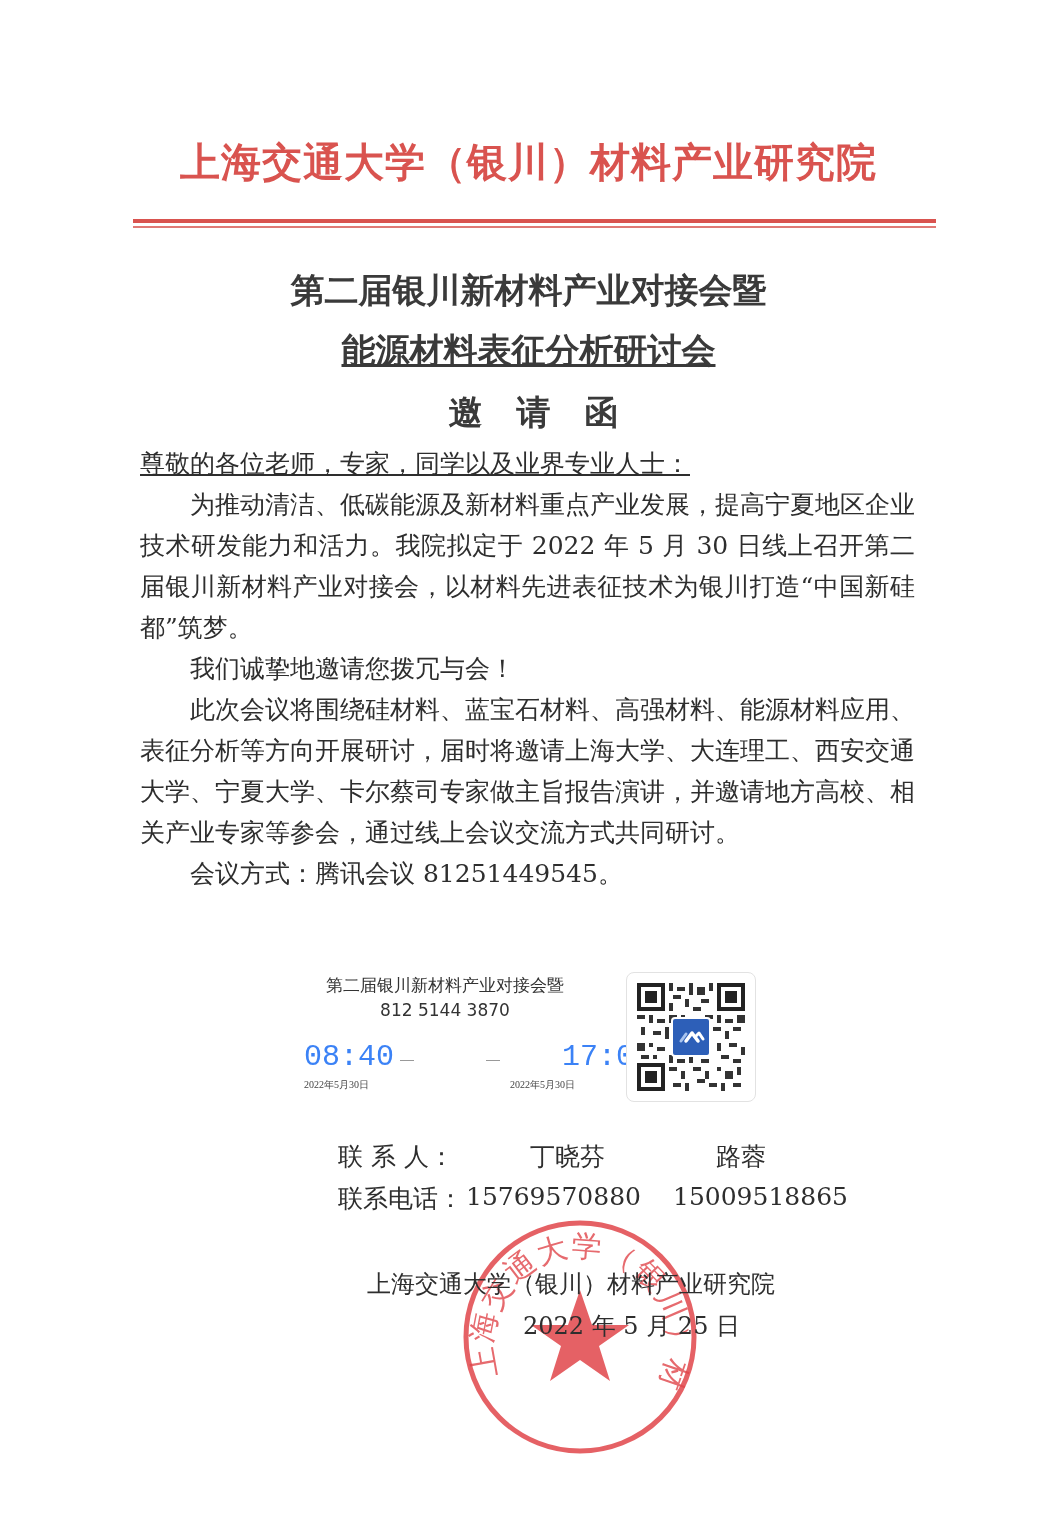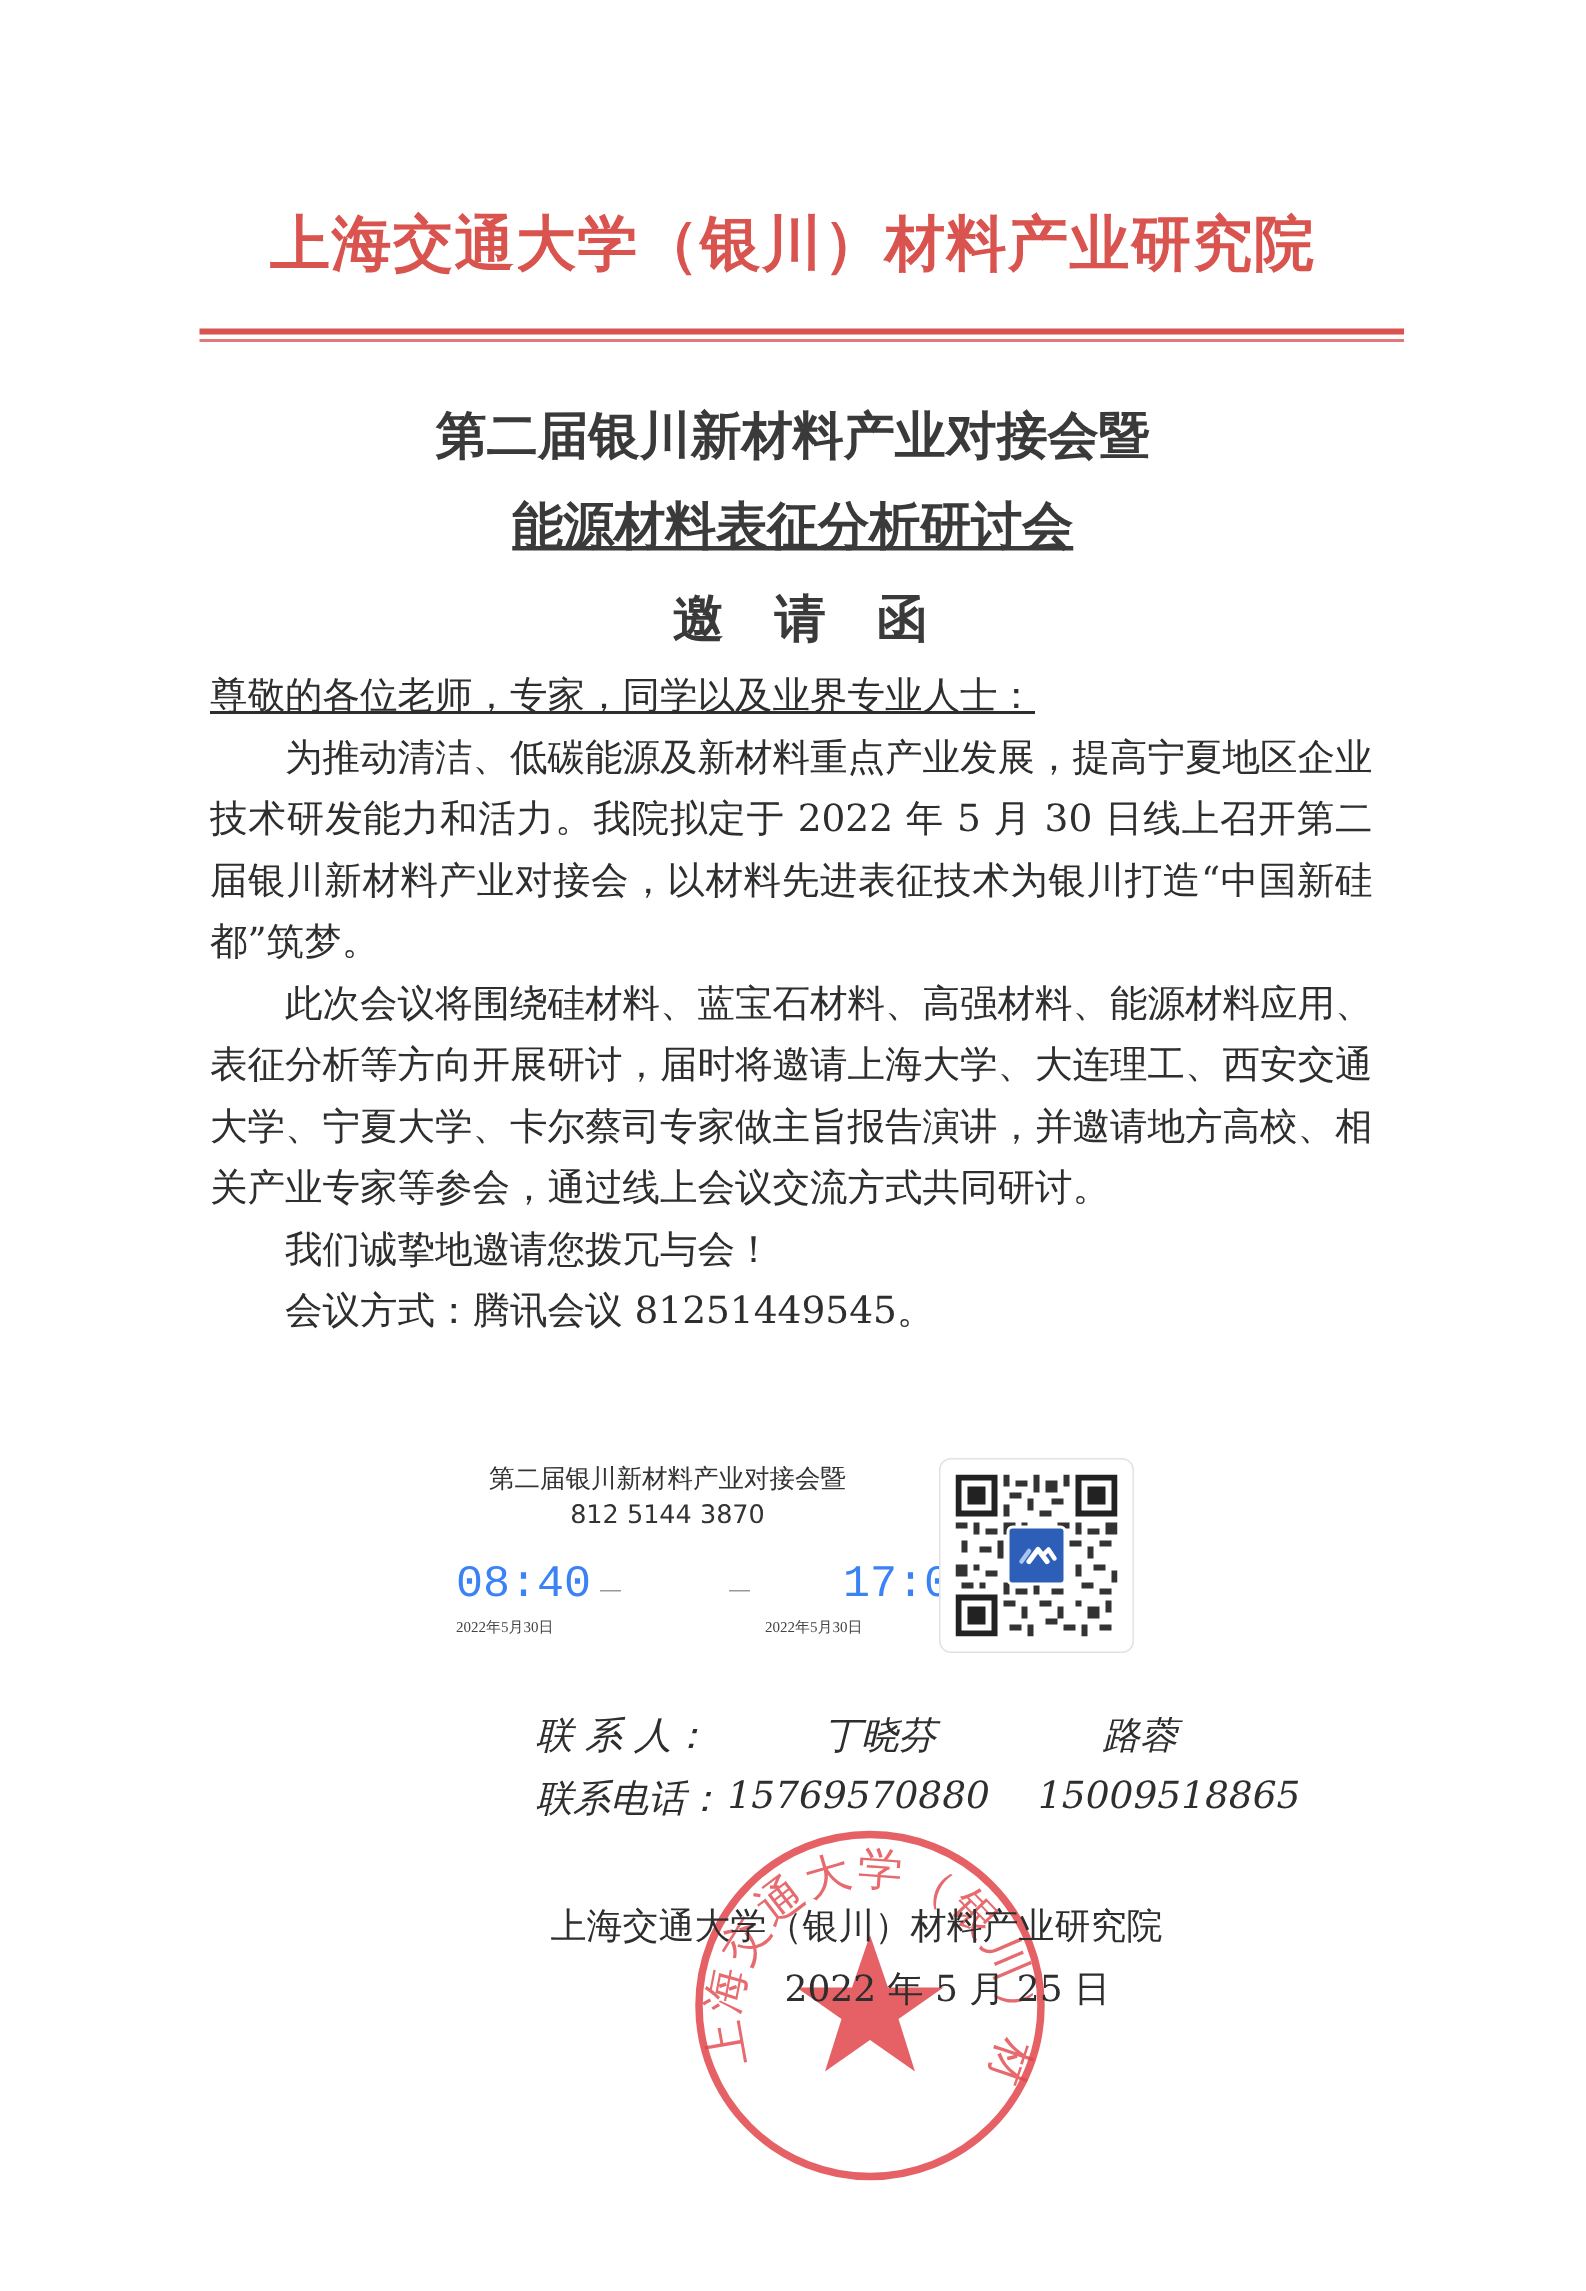--- a/index.html
+++ b/index.html
@@ -28,41 +28,41 @@
     .mc-time { position: absolute; top: 72px; font-family: Liberation Mono, monospace;
                font-size: 30px; color: #3b82f6; }
     .mc-date { position: absolute; top: 110px; font-family: Liberation Serif, serif;
                font-size: 10px; color: #444; }
     .mc-dash { position: absolute; top: 92px; width: 14px; height: 1px; background: #999; }
     .qr-box { position: absolute; left: 326px; top: 4px; width: 128px; height: 128px;
               border: 1px solid #e2e2e2; border-radius: 8px; background: #fff; }
     .qr-grid { position: absolute; left: 10px; top: 10px; width: 108px; height: 108px; }
     .qr-logo { position: absolute; left: 44px; top: 44px; width: 36px; height: 36px;
                background: #2d5fb8; border-radius: 4px; border: 2px solid #fff; }
-    .contact { left: 357px; font-size: 25px; color: #2e2e2e; font-style: italic; }
+    .contact { left: 338px; font-size: 25px; color: #2e2e2e; }
     .contact-row { position: absolute; left: 0; white-space: nowrap; }
     .signer { left: 0; width: 1057px; font-size: 24px; color: #2e2e2e; }
     .seal { left: 458px; top: 1215px; width: 245px; height: 245px; }
   </style>
 </head>
 <body>
 
 <div class="abs header-title">上海交通大学（银川）材料产业研究院</div>
 <div class="abs rule-thick"></div>
 <div class="abs rule-thin"></div>
 
 <div class="abs title-line t1">第二届银川新材料产业对接会暨</div>
 <div class="abs title-line t2">能源材料表征分析研讨会</div>
 <div class="abs title-line t3">邀请函</div>
 
 <div class="abs body-text" style="top:443px;">
   <p class="salutation">尊敬的各位老师，专家，同学以及业界专业人士：</p>
   <p class="para">为推动清洁、低碳能源及新材料重点产业发展，提高宁夏地区企业技术研发能力和活力。我院拟定于 2022 年 5 月 30 日线上召开第二届银川新材料产业对接会，以材料先进表征技术为银川打造“中国新硅都”筑梦。</p>
+  <p class="para">我们诚挚地邀请您拨冗与会！</p>
   <p class="para">此次会议将围绕硅材料、蓝宝石材料、高强材料、能源材料应用、表征分析等方向开展研讨，届时将邀请上海大学、大连理工、西安交通大学、宁夏大学、卡尔蔡司专家做主旨报告演讲，并邀请地方高校、相关产业专家等参会，通过线上会议交流方式共同研讨。</p>
-  <p class="para">我们诚挚地邀请您拨冗与会！</p>
   <p class="para">会议方式：腾讯会议 81251449545。</p>
 </div>
 
 <div class="abs meeting-card">
   <div class="mc-title">第二届银川新材料产业对接会暨</div>
   <div class="mc-id">812 5144 3870</div>
   <div class="mc-time" style="left:4px;">08:40</div>
   <div class="mc-date" style="left:4px;">2022年5月30日</div>
   <div class="mc-dash" style="left:100px;"></div>
   <div class="mc-dash" style="left:186px;"></div>

